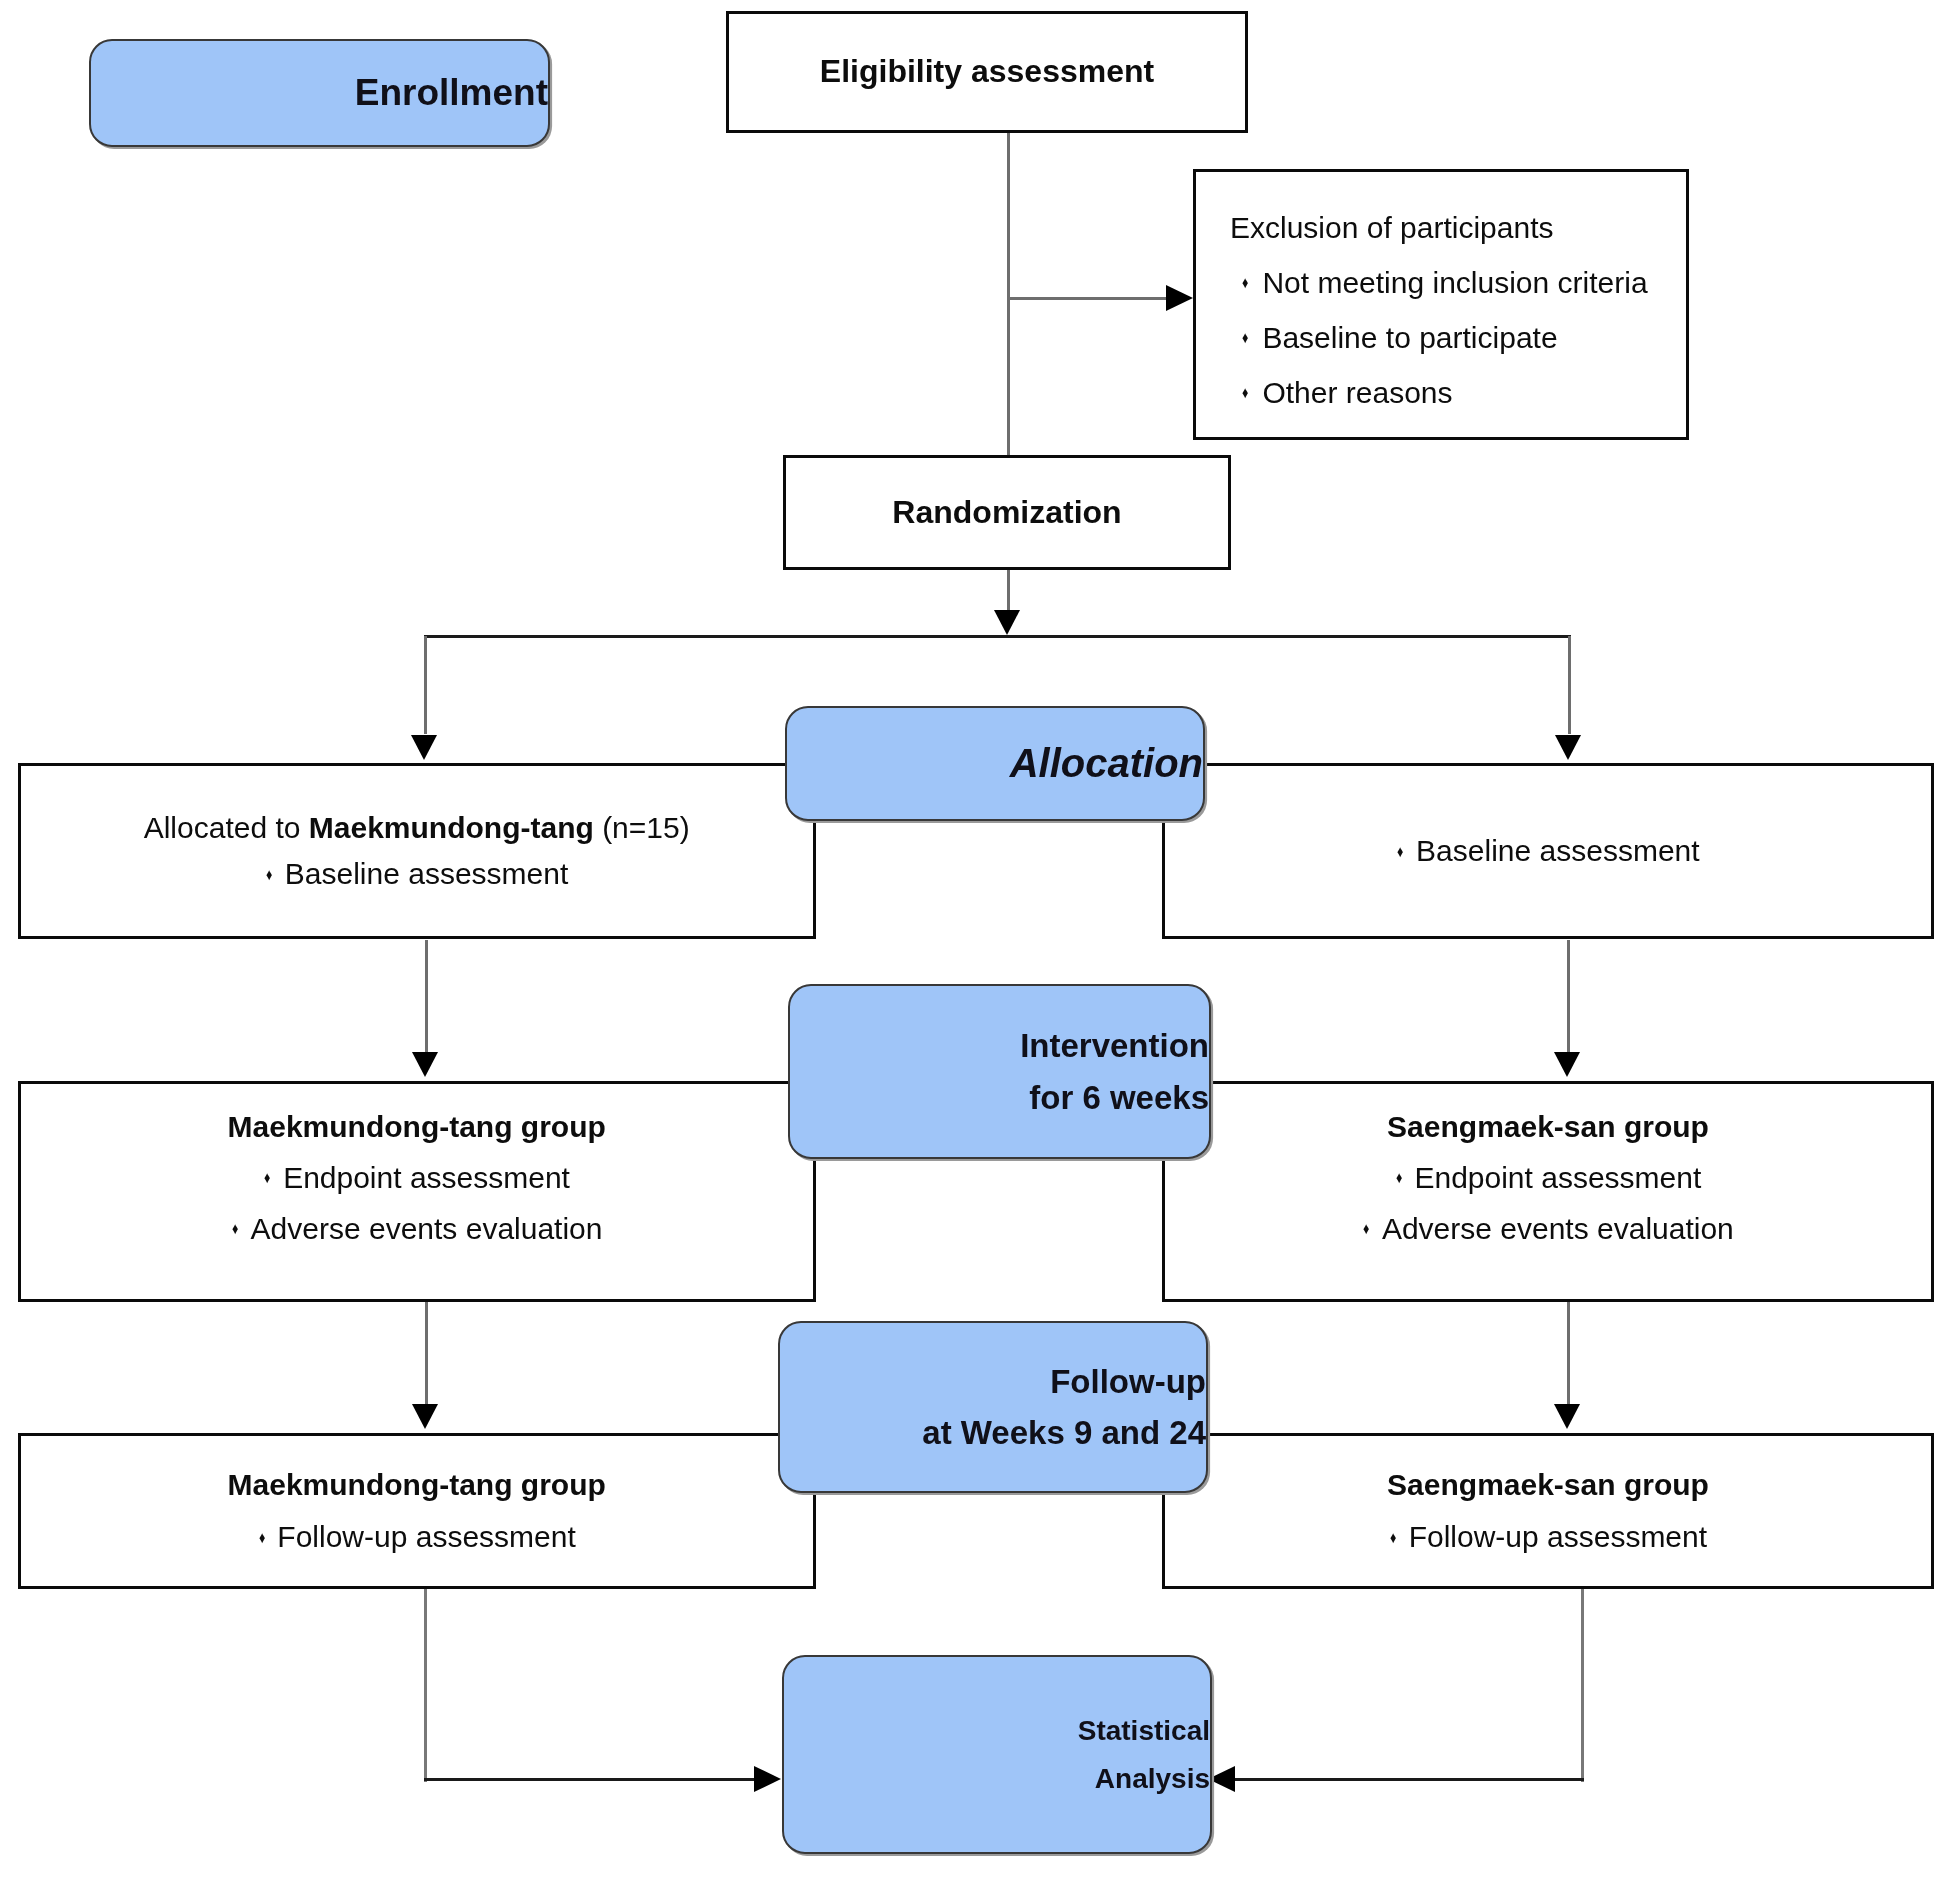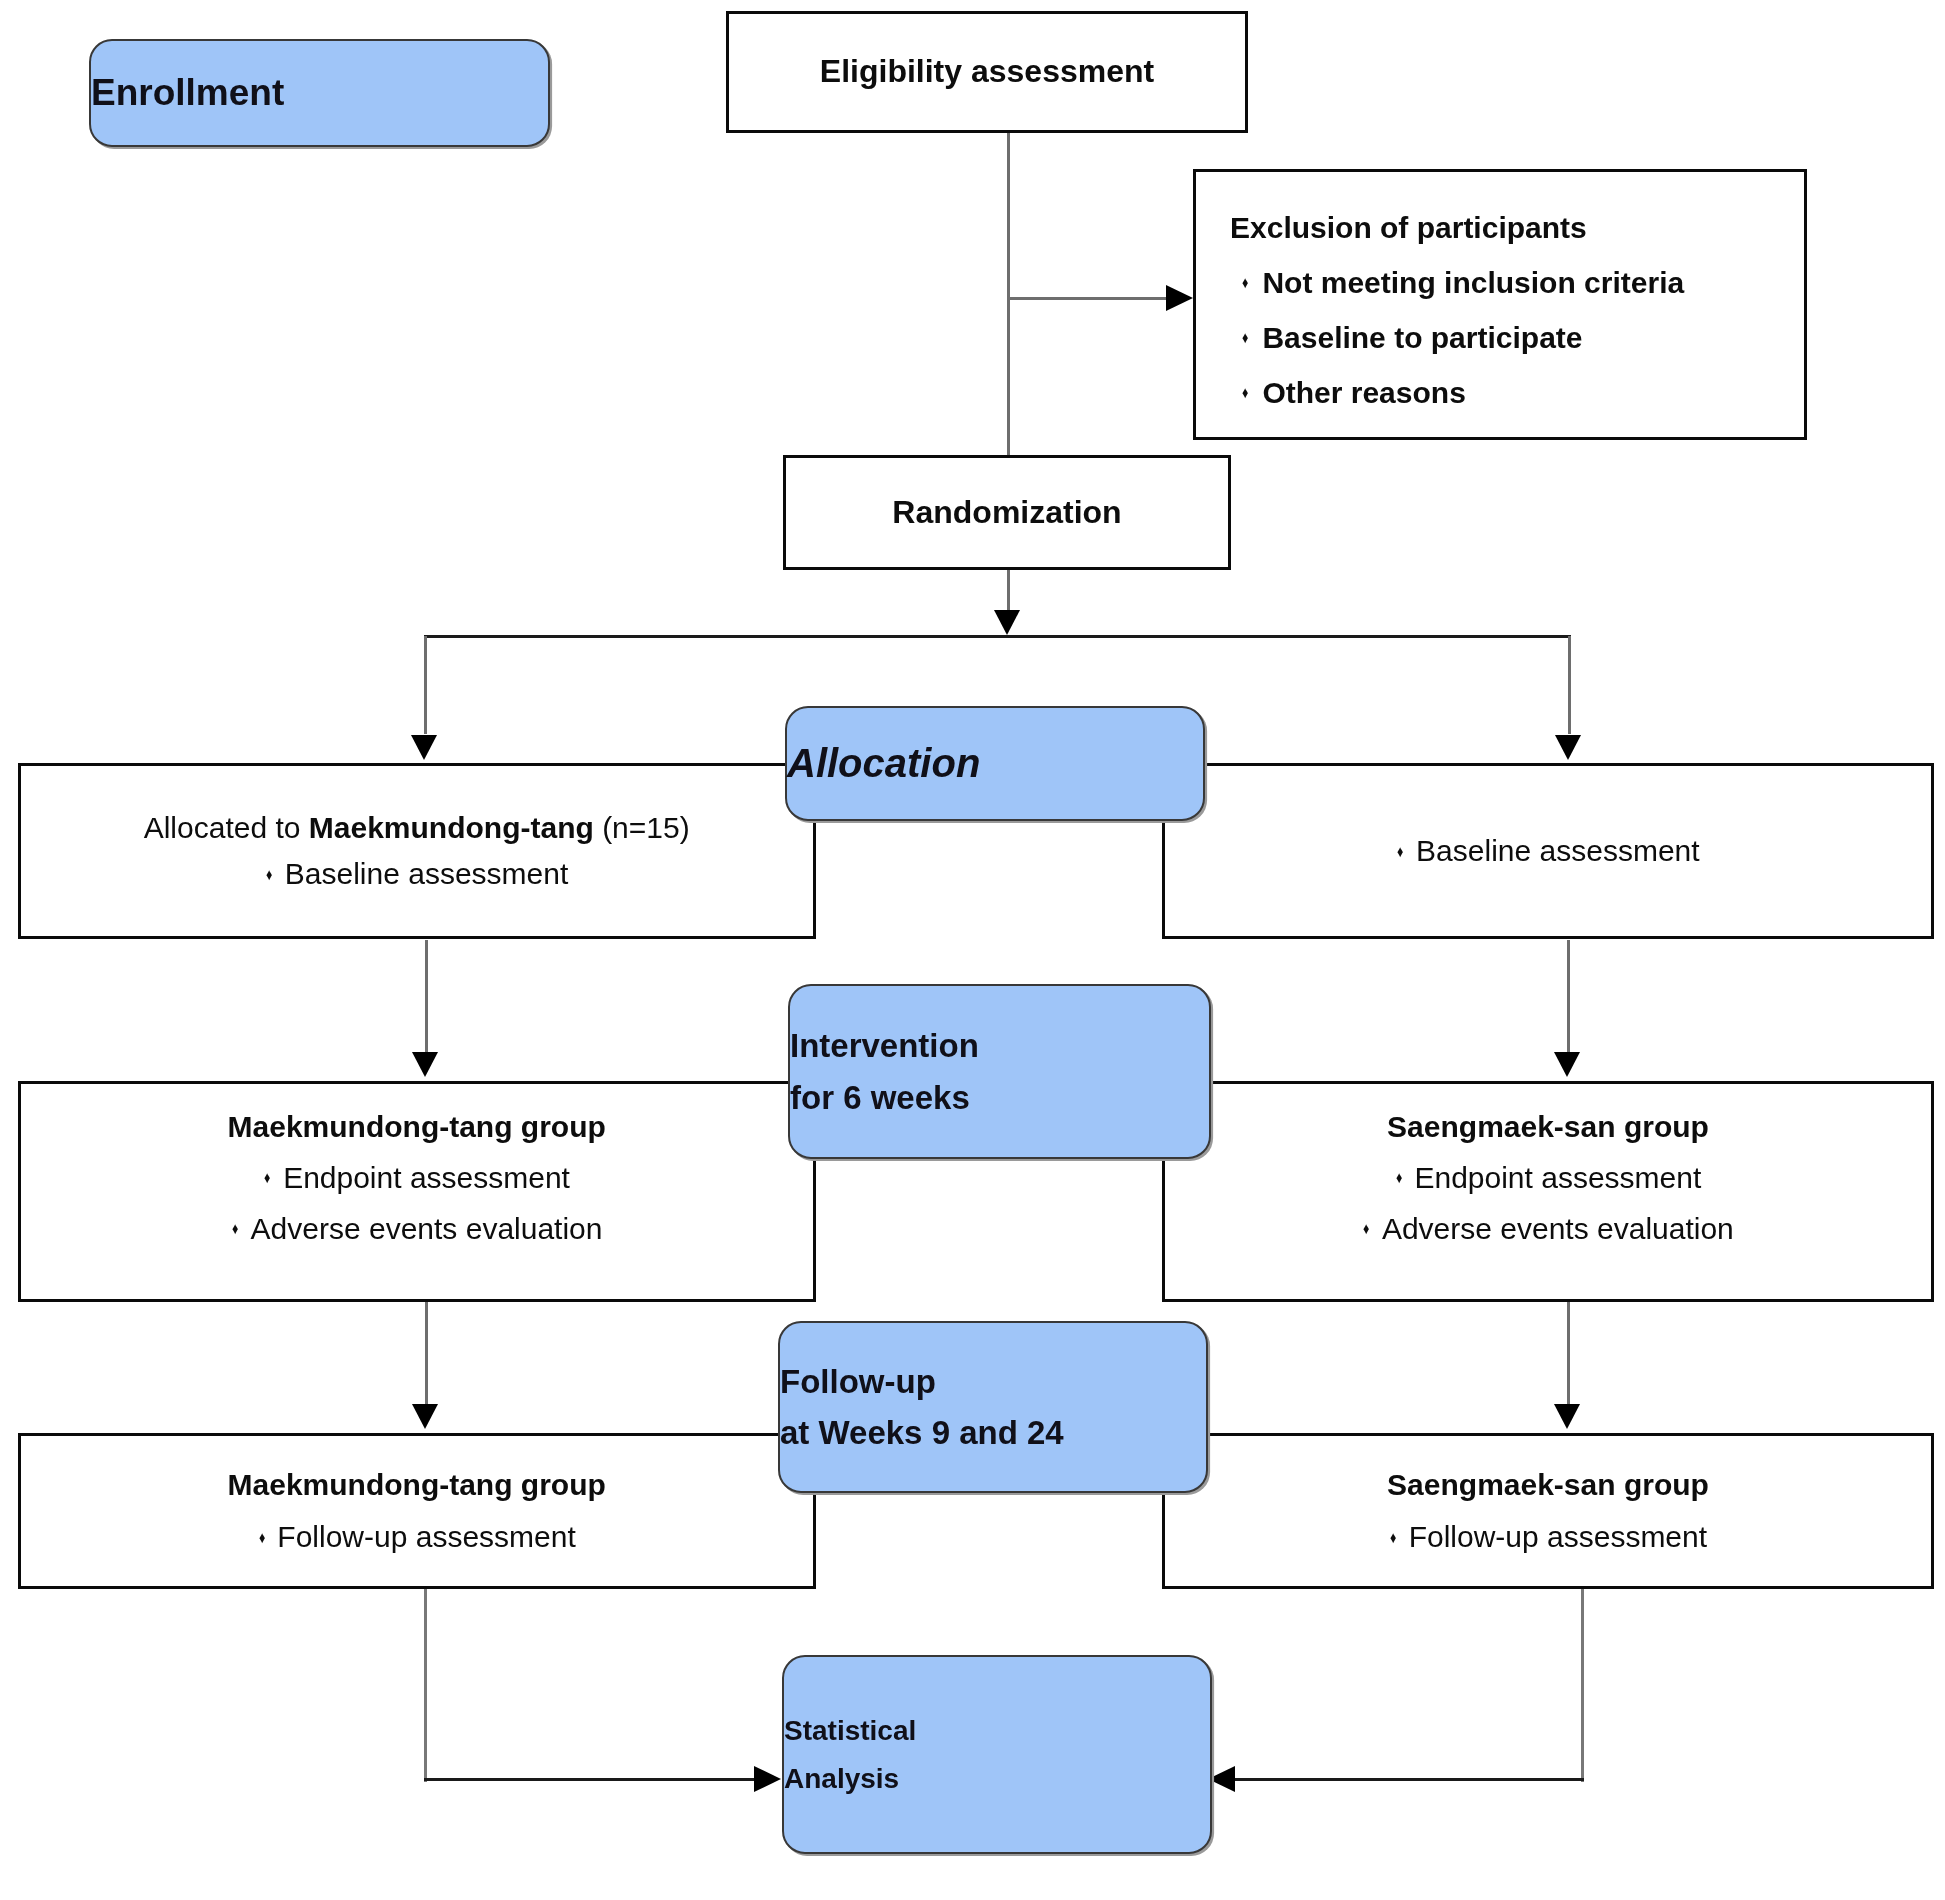--- a/index.html
+++ b/index.html
@@ -10,21 +10,21 @@
     font-family:"Liberation Sans", sans-serif;
     color:#0d0d0d;
   }
   
   .pill{
     position:absolute;
     background:#9fc5f8;
     border:2.8px solid #383838;
     border-radius:23px;
     box-shadow:2.1px 2.1px 0 #9a9a9a;
-    display:flex;flex-direction:column;align-items:flex-start;justify-content:center;
+    display:flex;flex-direction:column;align-items:flex-end;justify-content:center;
     text-align:center;
     font-weight:bold;
     color:#101019;
     z-index:30;
   }
   .pill .l1,.pill .l2{line-height:1.55;}
   
   .wbox{
     position:absolute;
     background:#ffffff;
@@ -55,21 +55,21 @@
     border-left:27px solid #000;
   }
   .arrow-left{
     position:absolute;width:0;height:0;z-index:15;
     border-top:13.5px solid transparent;border-bottom:13.5px solid transparent;
     border-right:27px solid #000;
   }
   
   #pill-enrollment{left:89px;top:39px;width:457px;height:104px;font-size:37px;}
   #box-eligibility{left:726px;top:10.6px;width:522px;height:122px;font-size:32px;font-weight:bold;}
-  #box-exclusion{left:1193px;top:169px;width:614px;height:271px;font-size:30px;justify-content:flex-start;padding:28px 28px 0 34px;font-weight:bold;}
+  #box-exclusion{left:1193px;top:169px;width:496px;height:271px;font-size:30px;justify-content:flex-start;padding:28px 28px 0 34px;}
   #box-exclusion .row{line-height:55px;display:flex;align-items:center;gap:12.7px;}
   #box-exclusion .indent{padding-left:11.3px;}
   #box-randomization{left:783px;top:455px;width:448px;height:115px;font-size:32px;font-weight:bold;}
 
   #box-alloc-left{left:17.7px;top:763px;width:798px;height:176px;font-size:30px;gap:12px;}
   #box-alloc-right{left:1162px;top:763px;width:772px;height:176px;font-size:30px;gap:21px;}
   #pill-allocation{left:785px;top:706px;width:416px;height:111px;font-size:40px;font-style:italic;}
 
   #box-int-left{left:17.7px;top:1081px;width:798px;height:221px;font-size:30px;gap:17px;padding-bottom:28px;}
   #box-int-right{left:1162px;top:1081px;width:772px;height:221px;font-size:30px;gap:17px;padding-bottom:28px;}

